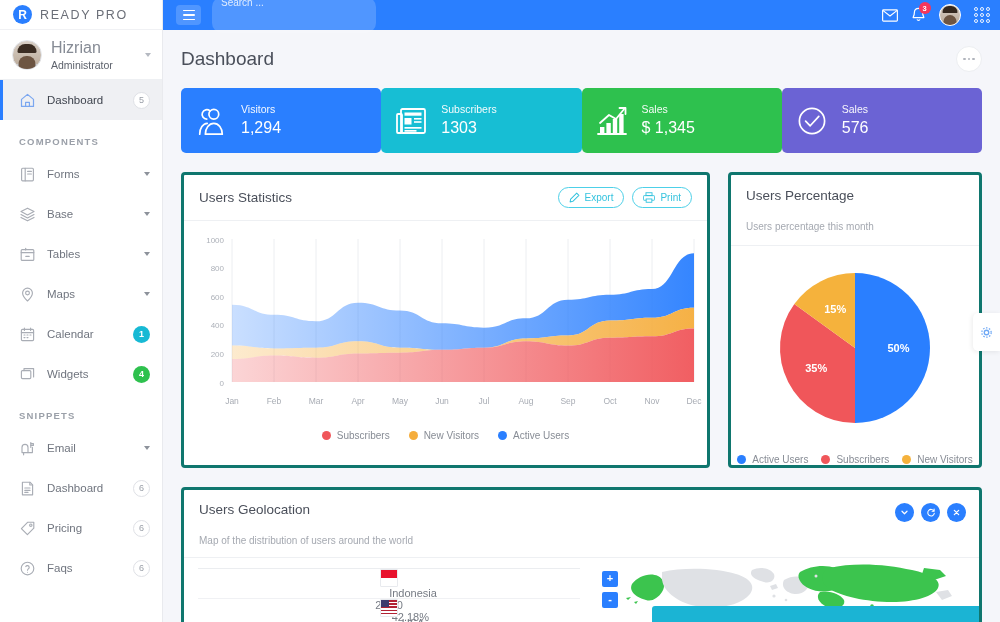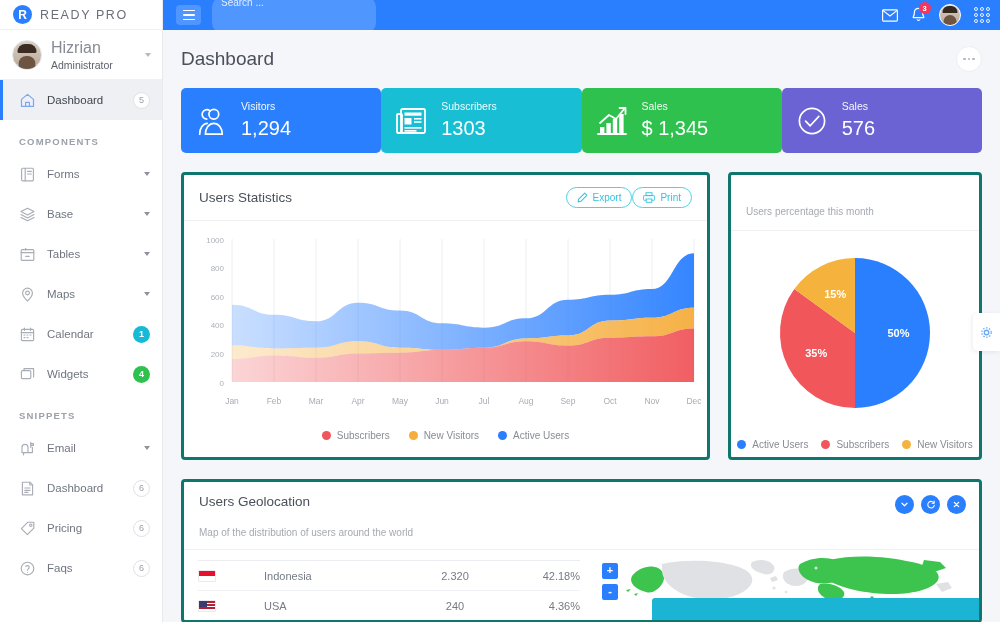--- a/index.html
+++ b/index.html
@@ -154,40 +154,40 @@
 
   
   .stats-row { display: flex; }
   .stat-card {
     flex: 1; height: 65px; border-radius: 5px; display: flex; align-items: center;
     padding: 0 14px; gap: 14px; color: #fff;
   }
   .stat-icon { width: 32px; height: 32px; flex: 0 0 32px; display: block; }
   .stat-text { line-height: 1.25; }
   .stat-label { font-size: 10.5px; opacity: .95; }
-  .stat-value { font-size: 20px; font-weight: 500; margin-top: 2px; }
+  .stat-value { font-size: 16px; font-weight: 500; margin-top: 2px; }
 
   
   .panels-row { display: flex; gap: 18px; margin-top: 19px; }
   .card {
     background: #fff; border: 3px solid #0f766e; border-radius: 4px;
   }
   .card-head {
     padding: 12px 15px; border-bottom: 1px solid #eef0f3;
     display: flex; align-items: center; justify-content: space-between;
   }
   .card-title { font-size: 13.5px; color: #4a4f5a; font-weight: 400; }
   .card-sub { font-size: 10px; color: #a5a9b1; margin-top: 18px; }
 
   .pill-btn {
     height: 21px; border-radius: 11px; border: 1px solid #4dd0e8; color: #35c3de;
     background: #fff; font-size: 10px; display: inline-flex; align-items: center;
     gap: 5px; padding: 0 10px; cursor: pointer; font-family: inherit;
   }
-  .head-actions { display: flex; gap: 0; }
+  .head-actions { display: flex; gap: 8px; }
 
   .stats-card { width: 529px; flex: 0 0 529px; }
   .pct-card { flex: 1; }
 
   .chart-area { padding: 10px 8px 4px 8px; }
   .legend-row {
     display: flex; justify-content: center; gap: 19px; padding: 6px 0 16px;
   }
   .legend-item { display: flex; align-items: center; gap: 6px; font-size: 10px; color: #878c95; }
   .legend-dot { width: 9px; height: 9px; border-radius: 50%; display: block; }
@@ -199,21 +199,21 @@
   .geo-head { padding: 12px 15px 11px; border-bottom: 1px solid #eef0f3; position: relative; }
   .geo-actions { position: absolute; right: 13px; top: 13px; display: flex; gap: 7px; }
   .circ-btn {
     width: 19px; height: 19px; border-radius: 50%; background: #2a7fff;
     display: flex; align-items: center; justify-content: center; cursor: pointer;
   }
   .geo-body { display: flex; }
   .geo-table { width: 410px; flex: 0 0 410px; padding: 10px 14px 0; }
   .geo-row {
     display: flex; align-items: center; height: 30px;
-    border-top: 1px solid #f0f1f4; font-size: 11px; color: #767b84;
+    border-top: 1px solid #f0f1f4; font-size: 11px; color: #767b84; flex-direction: column;
   }
   .geo-row:first-child { border-top: 1px solid #ebedf0; }
   .flag {
     width: 18px; height: 12px; flex: 0 0 18px; border-radius: 1px;
     overflow: hidden; position: relative; border: 1px solid #e8eaee;
   }
   .flag-id { background: #fff; }
   .flag-id::before { content:""; position:absolute; left:0; right:0; top:0; height:50%; background:#e8112d; }
   .flag-us { background: #fff; }
   .flag-us .stripes {
@@ -569,20 +569,21 @@
     </div>
     <div class="legend-item">
       <span class="legend-dot" style="background:#2a7fff"></span>
       <span>Active Users</span>
     </div>
             </div>
         </div>
 
         <div class="card pct-card">
           <div class="card-head" style="display:block; padding:13px 15px 13px;">
+            <div class="card-title">Users Percentage</div>
             <div class="card-sub">Users percentage this month</div>
           </div>
           <div class="pie-wrap">
             <svg id="pie-svg" width="190" height="180" viewBox="0 0 190 180">
                 <path d="M 95 88 L 95 13 A 75 75 0 0 1 95 163 Z" fill="#2a7fff"></path>
                 <text x="138.5" y="92" text-anchor="middle" font-size="11" font-weight="bold" fill="#fff" font-family="Liberation Sans, sans-serif">50%</text>
                 <path d="M 95 88 L 95 163 A 75 75 0 0 1 34.32372542187893 43.91610607806452 Z" fill="#f0565a"></path>
                 <text x="56.241216197806004" y="111.74858673867028" text-anchor="middle" font-size="11" font-weight="bold" fill="#fff" font-family="Liberation Sans, sans-serif">35%</text>
                 <path d="M 95 88 L 34.32372542187893 43.91610607806452 A 75 75 0 0 1 94.99999999999999 13 Z" fill="#f5b23c"></path>
                 <text x="75.2514132613297" y="53.241216197806004" text-anchor="middle" font-size="11" font-weight="bold" fill="#fff" font-family="Liberation Sans, sans-serif">15%</text>

